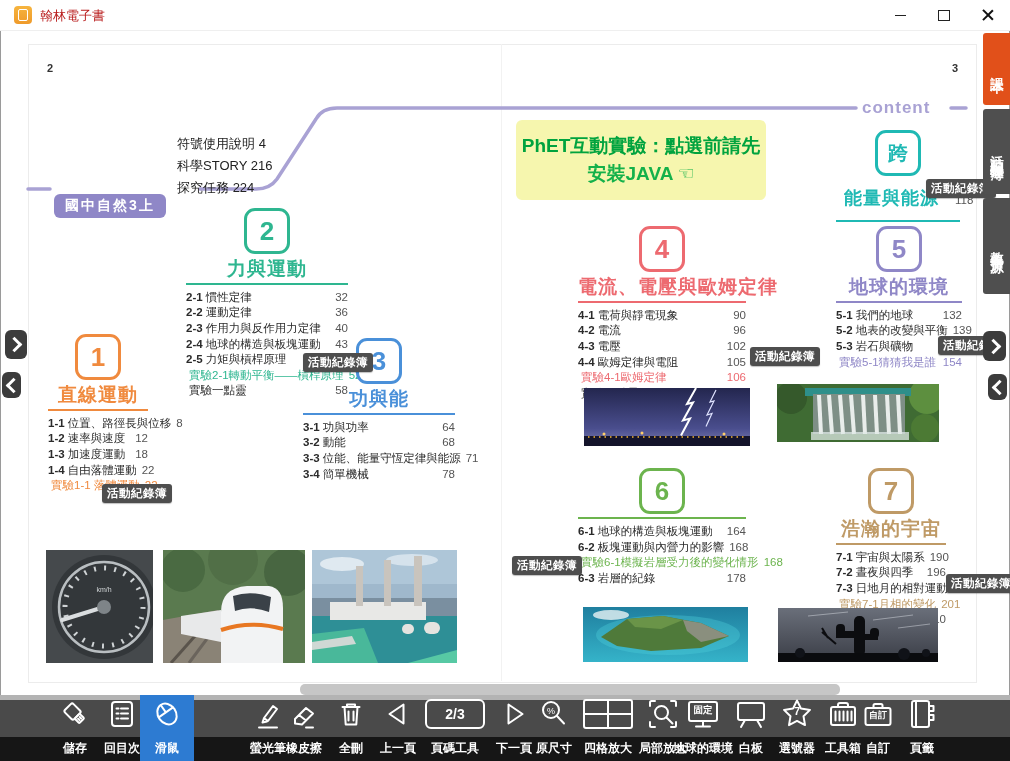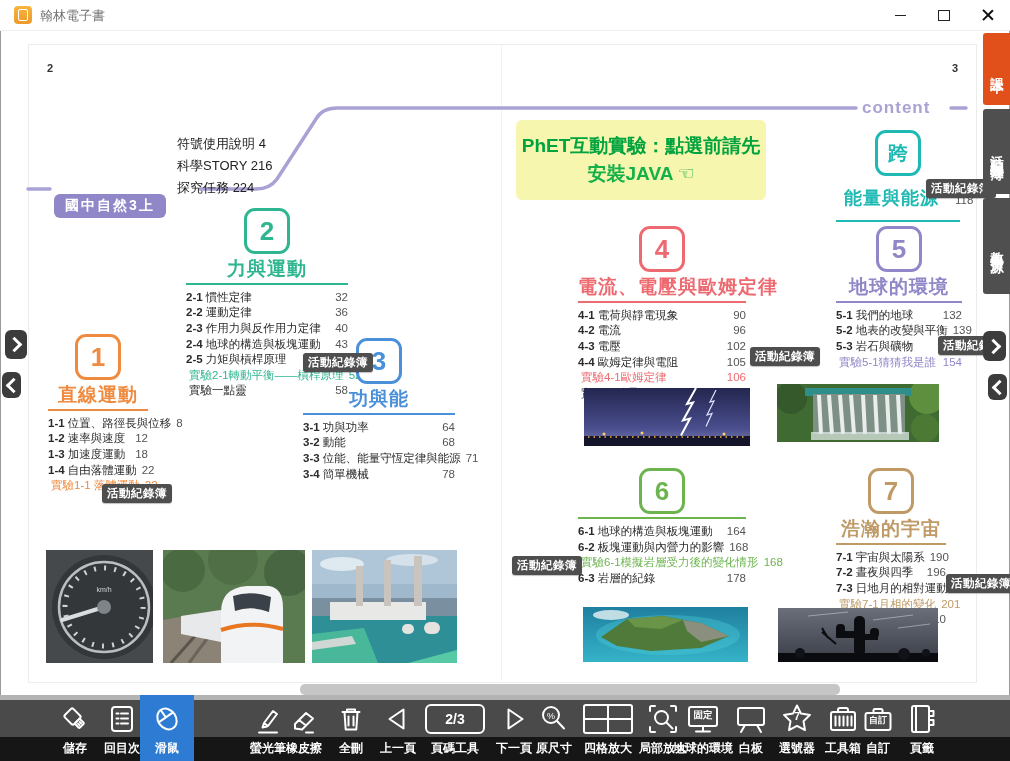--- a/index.html
+++ b/index.html
@@ -4,21 +4,21 @@
 <style>
   html,body{margin:0;padding:0;background:#fff;}
   #app{position:relative;width:1010px;height:761px;overflow:hidden;
        font-family:"Liberation Sans","DejaVu Sans",sans-serif;
        box-shadow:inset 0 0 0 1px #9a9a9a;background:#fff;}
   
   .titlebar{position:absolute;left:0;top:0;width:1010px;height:30px;background:#fff;border-bottom:1px solid #efefef;}
   .app-icon{position:absolute;left:14px;top:6px;width:18px;height:18px;border-radius:4px;
             background:linear-gradient(#f6b43e,#ef9a2a);}
   .app-icon::after{content:"";position:absolute;left:4px;top:3px;width:8px;height:10px;border:1.5px solid #fff;border-radius:2px;}
-  .app-title{position:absolute;left:40px;top:7px;font-size:13px;color:#737373;}
+  .app-title{position:absolute;left:40px;top:7px;font-size:13px;color:#b91c1c;}
   .winbtn{position:absolute;top:0;width:44px;height:30px;display:flex;align-items:center;justify-content:center;cursor:pointer;}
   .winbtn.min{right:88px}.winbtn.max{right:44px}.winbtn.close{right:0}
   .glyph-min{width:11px;border-bottom:1.5px solid #222;}
   .glyph-max{width:10px;height:9px;border:1.5px solid #222;}
   .glyph-close{position:relative;width:12px;height:12px;}
   .glyph-close::before,.glyph-close::after{content:"";position:absolute;left:5px;top:-1px;width:1.6px;height:14px;background:#111;}
   .glyph-close::before{transform:rotate(45deg);}.glyph-close::after{transform:rotate(-45deg);}
   
   .spread{position:absolute;left:28px;top:44px;width:947px;height:637px;background:#fff;border:1px solid #ececec;}
   .page-divider{position:absolute;left:501px;top:44px;width:1px;height:637px;background:#f2f2f2;}
@@ -71,21 +71,21 @@
   
   .photo{position:absolute;display:block;}
   
   .hscroll{position:absolute;left:300px;top:684px;width:540px;height:11px;background:#c6c6c6;border-radius:5px;cursor:pointer;}
   
   .toolbar{position:absolute;left:0;top:695px;width:1010px;height:66px;background:#4a4a4a;}
   .toolbar .topline{position:absolute;left:0;top:0;width:100%;height:5px;background:#b3b3b3;}
   .toolbar .labelstrip{position:absolute;left:0;bottom:0;width:100%;height:24px;background:#161616;}
   .tool{position:absolute;top:0;width:54px;height:66px;display:flex;flex-direction:column;align-items:center;z-index:2;cursor:pointer;}
   .tool.active{background:var(--c-toolbarActive);}
-  .tglyph{position:relative;margin-top:5px;height:37px;display:flex;align-items:center;}
+  .tglyph{position:relative;height:37px;display:flex;align-items:center;}
   .tglyph svg{stroke:#fff;fill:none;stroke-width:2;stroke-linecap:round;stroke-linejoin:round;}
   .tlabel{position:absolute;bottom:4px;font-size:12px;font-weight:bold;color:#fff;white-space:nowrap;}
   .icon-text{position:absolute;color:#fff;font-weight:bold;}
   .page-box{width:56px;height:26px;border:2px solid #fff;border-radius:6px;display:flex;align-items:center;justify-content:center;}
   .page-box span{color:#fff;font-size:14px;font-weight:bold;}
 </style>
 </head>
 <body>
 
 <div id="app">

